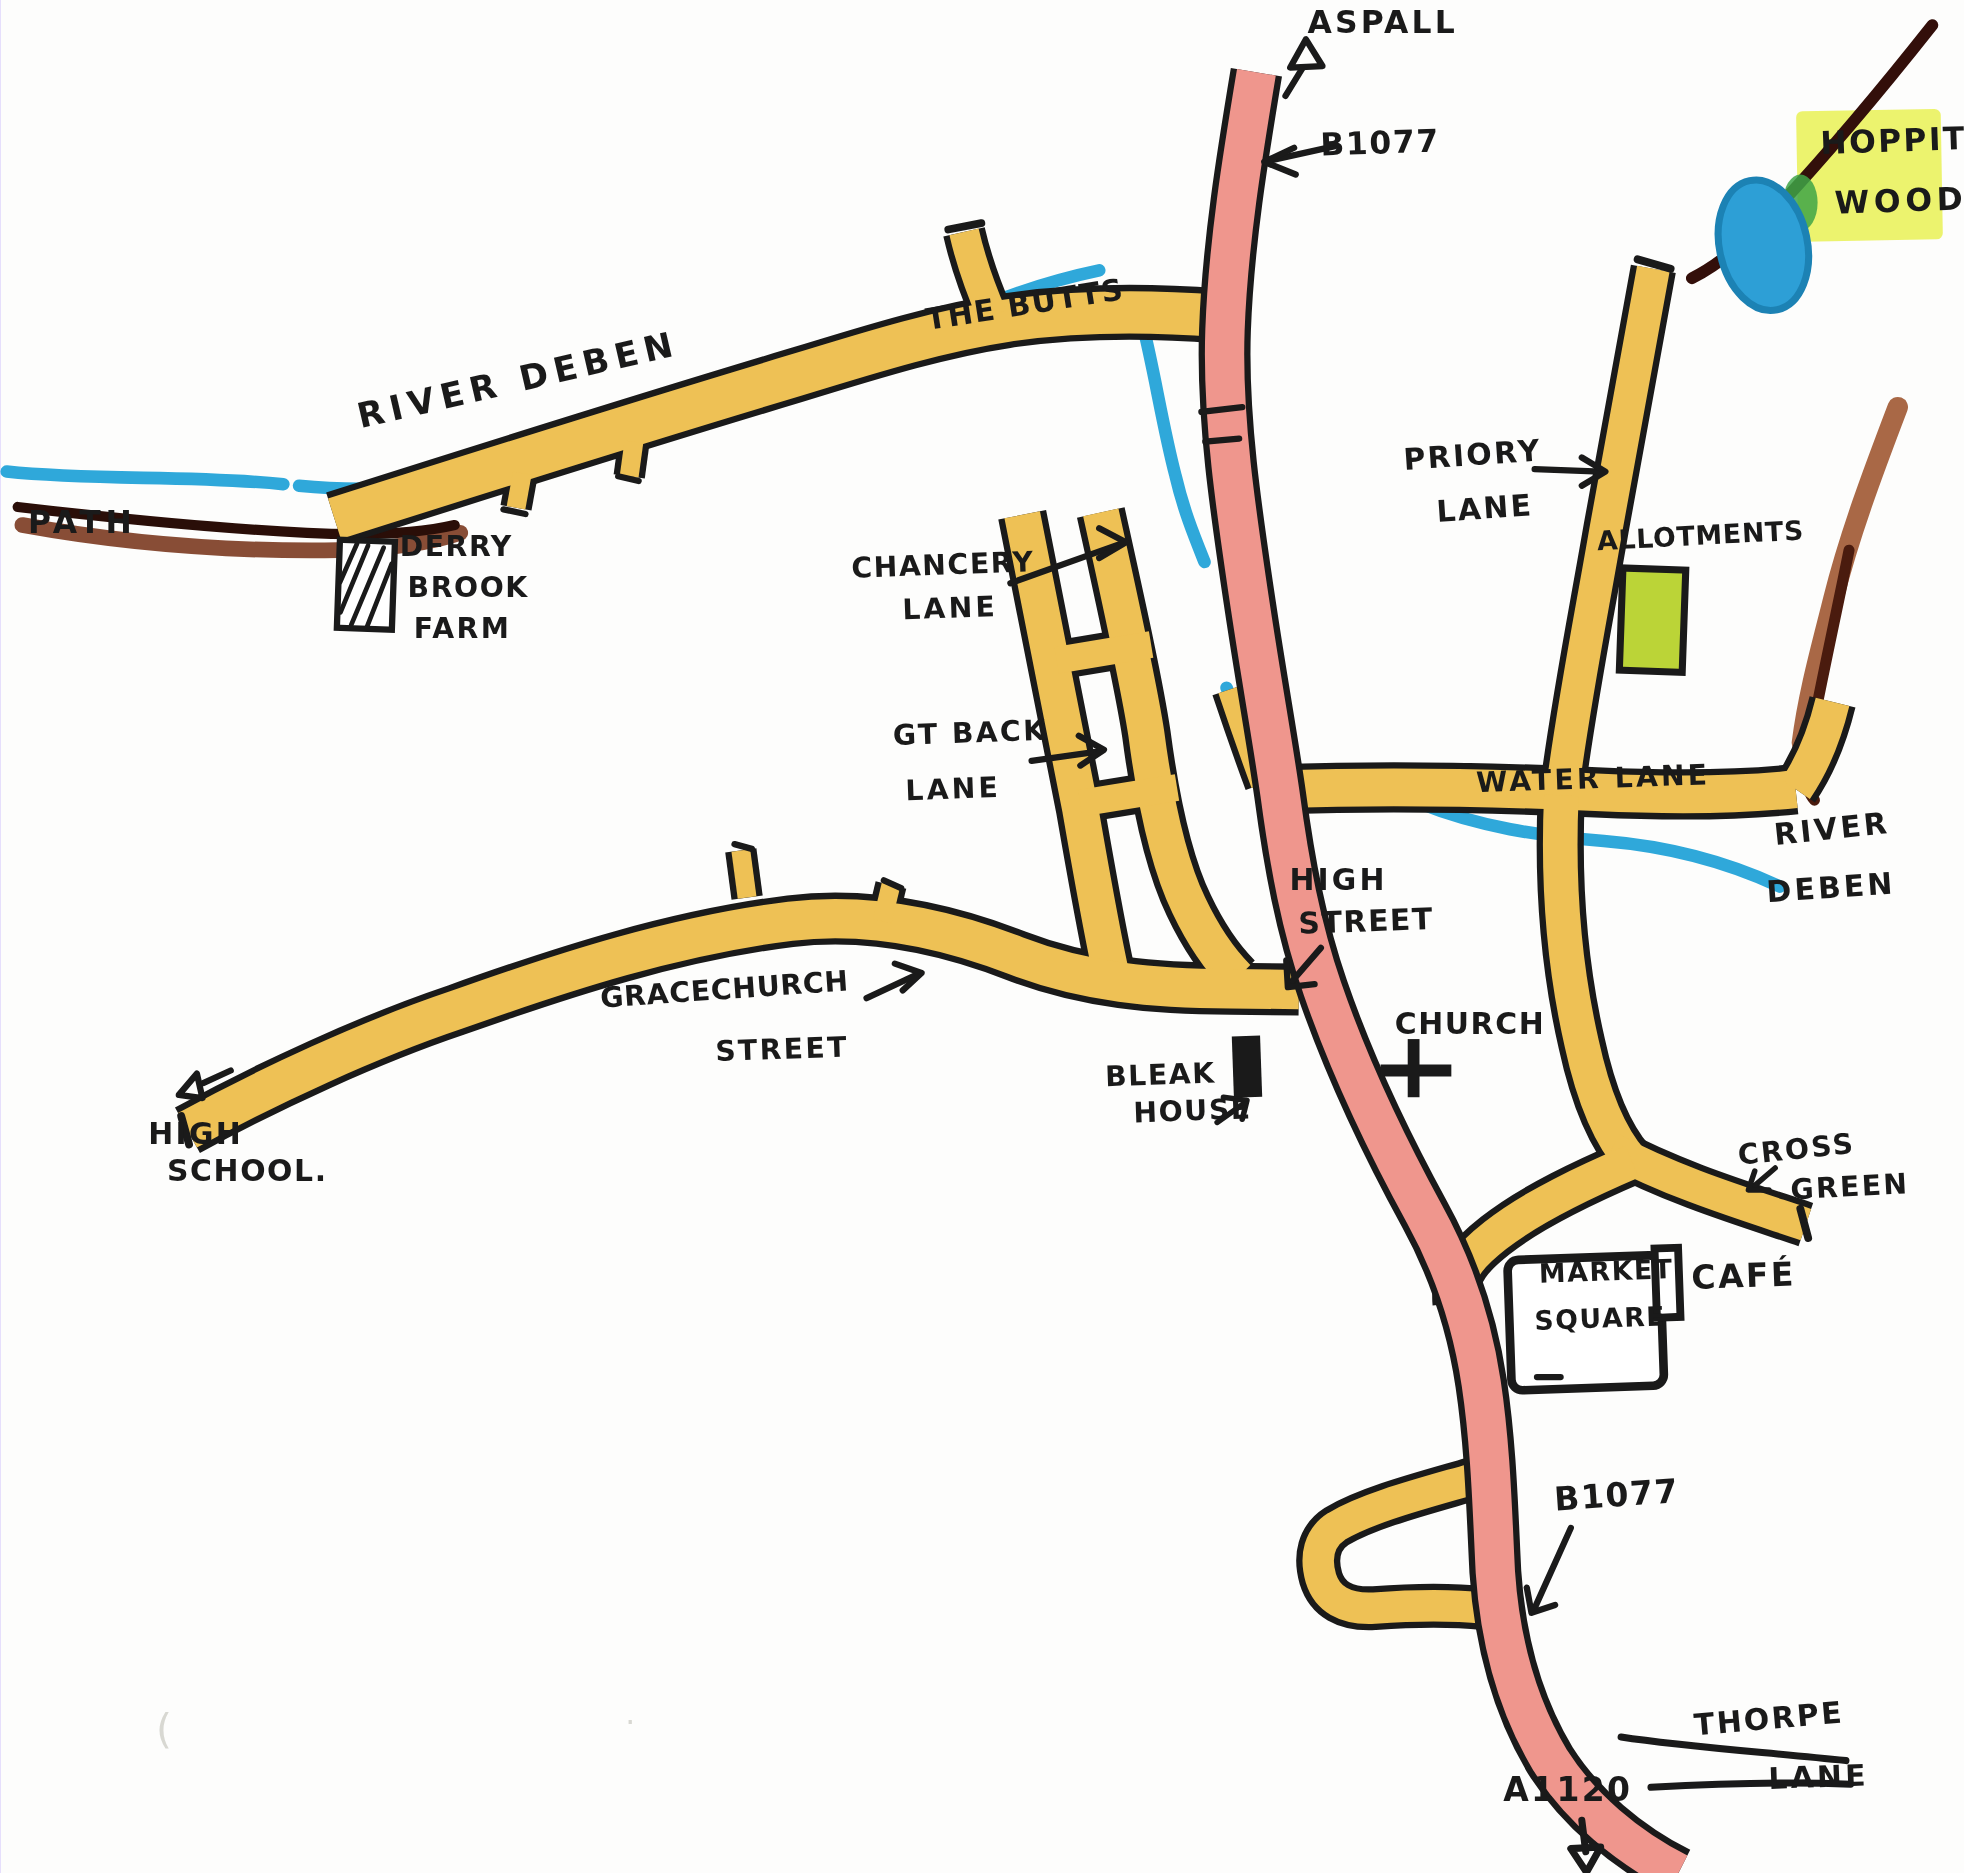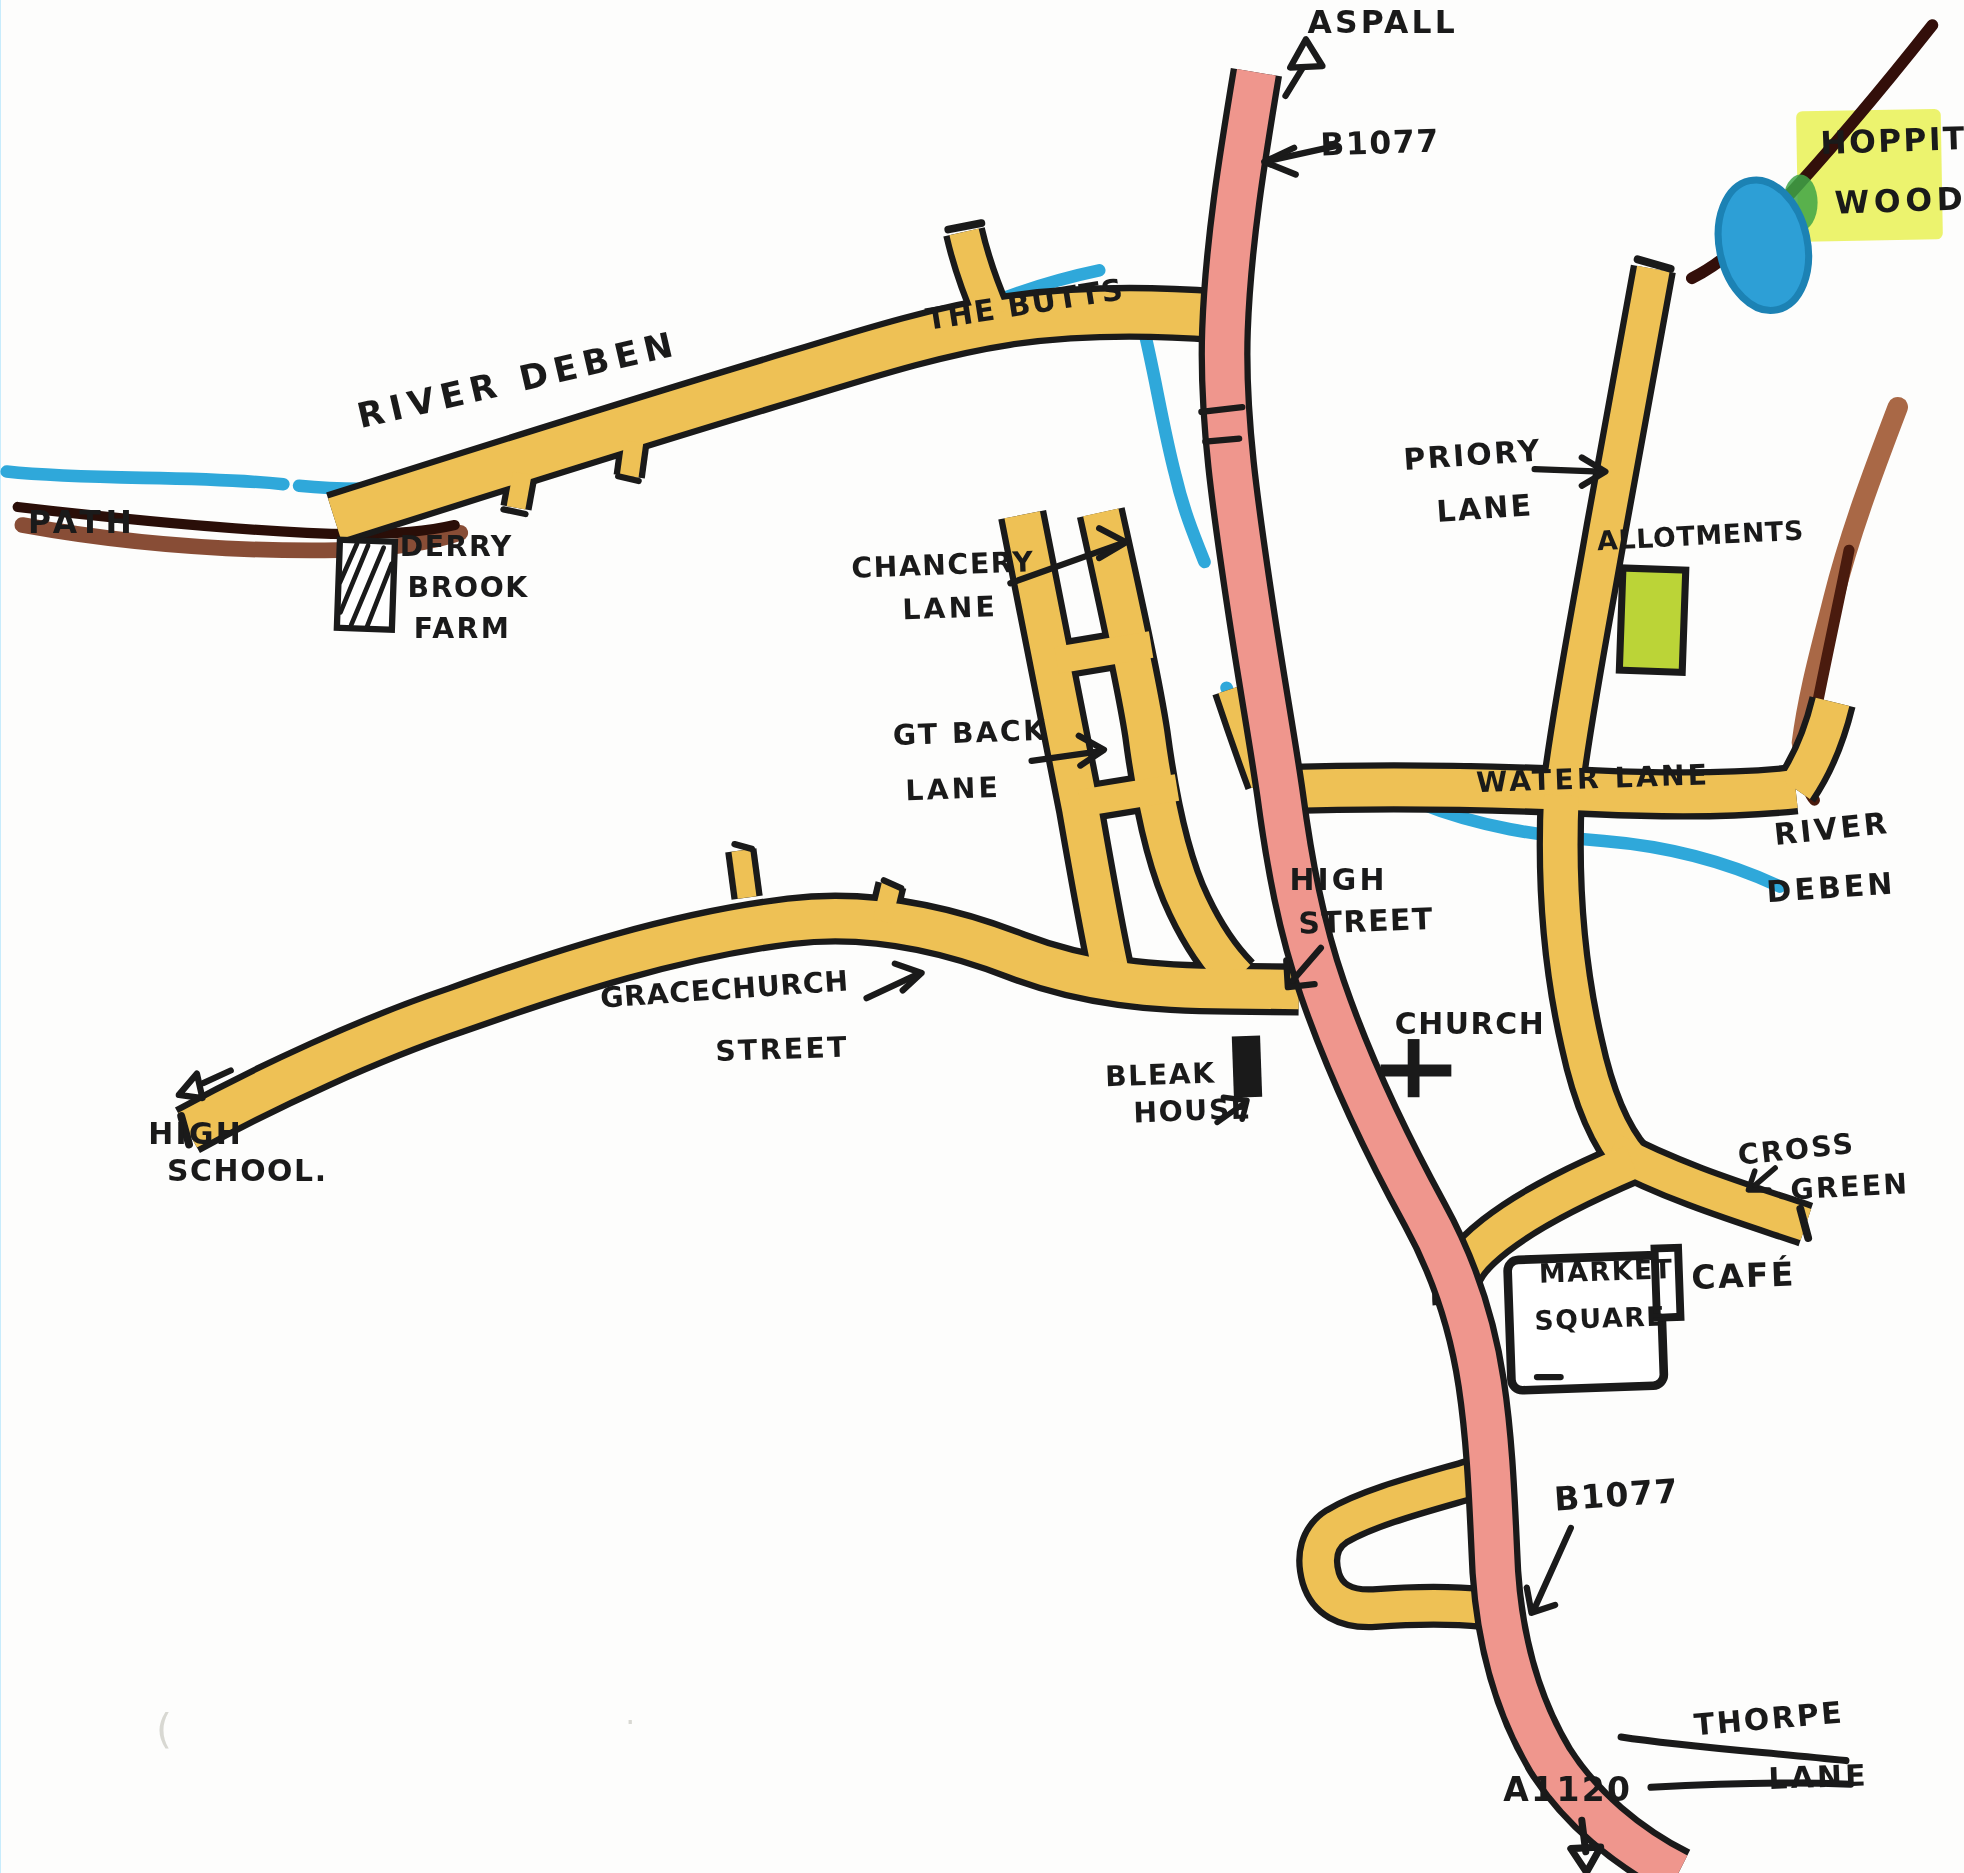--- a/index.html
+++ b/index.html
@@ -1,16 +1,16 @@
 <!DOCTYPE html>
 <html style="font-size:12.6px"><head>
 <meta charset="utf-8">
 <style>
   html,body{margin:0;padding:0;background:#ffffff;}
-  .page{width:1965px;height:1873px;background:#7dd3fc;position:relative;overflow:hidden;}
+  .page{width:1965px;height:1873px;background:#c4b5fd;position:relative;overflow:hidden;}
   svg{display:block;}
   text{font-family:"DejaVu Sans", sans-serif;font-weight:bold;fill:#1a1a1a;}
   .faint{fill:#d8d8d2;font-weight:normal;}
 </style>
 </head>
 <body>
 
 <div class="page">
   <svg id="map-svg" width="1965" height="1873" viewBox="0 0 2499 2383" xmlns="http://www.w3.org/2000/svg">
       <rect x="0" y="0" width="2499" height="2383" fill="#fdfdfc"></rect>

